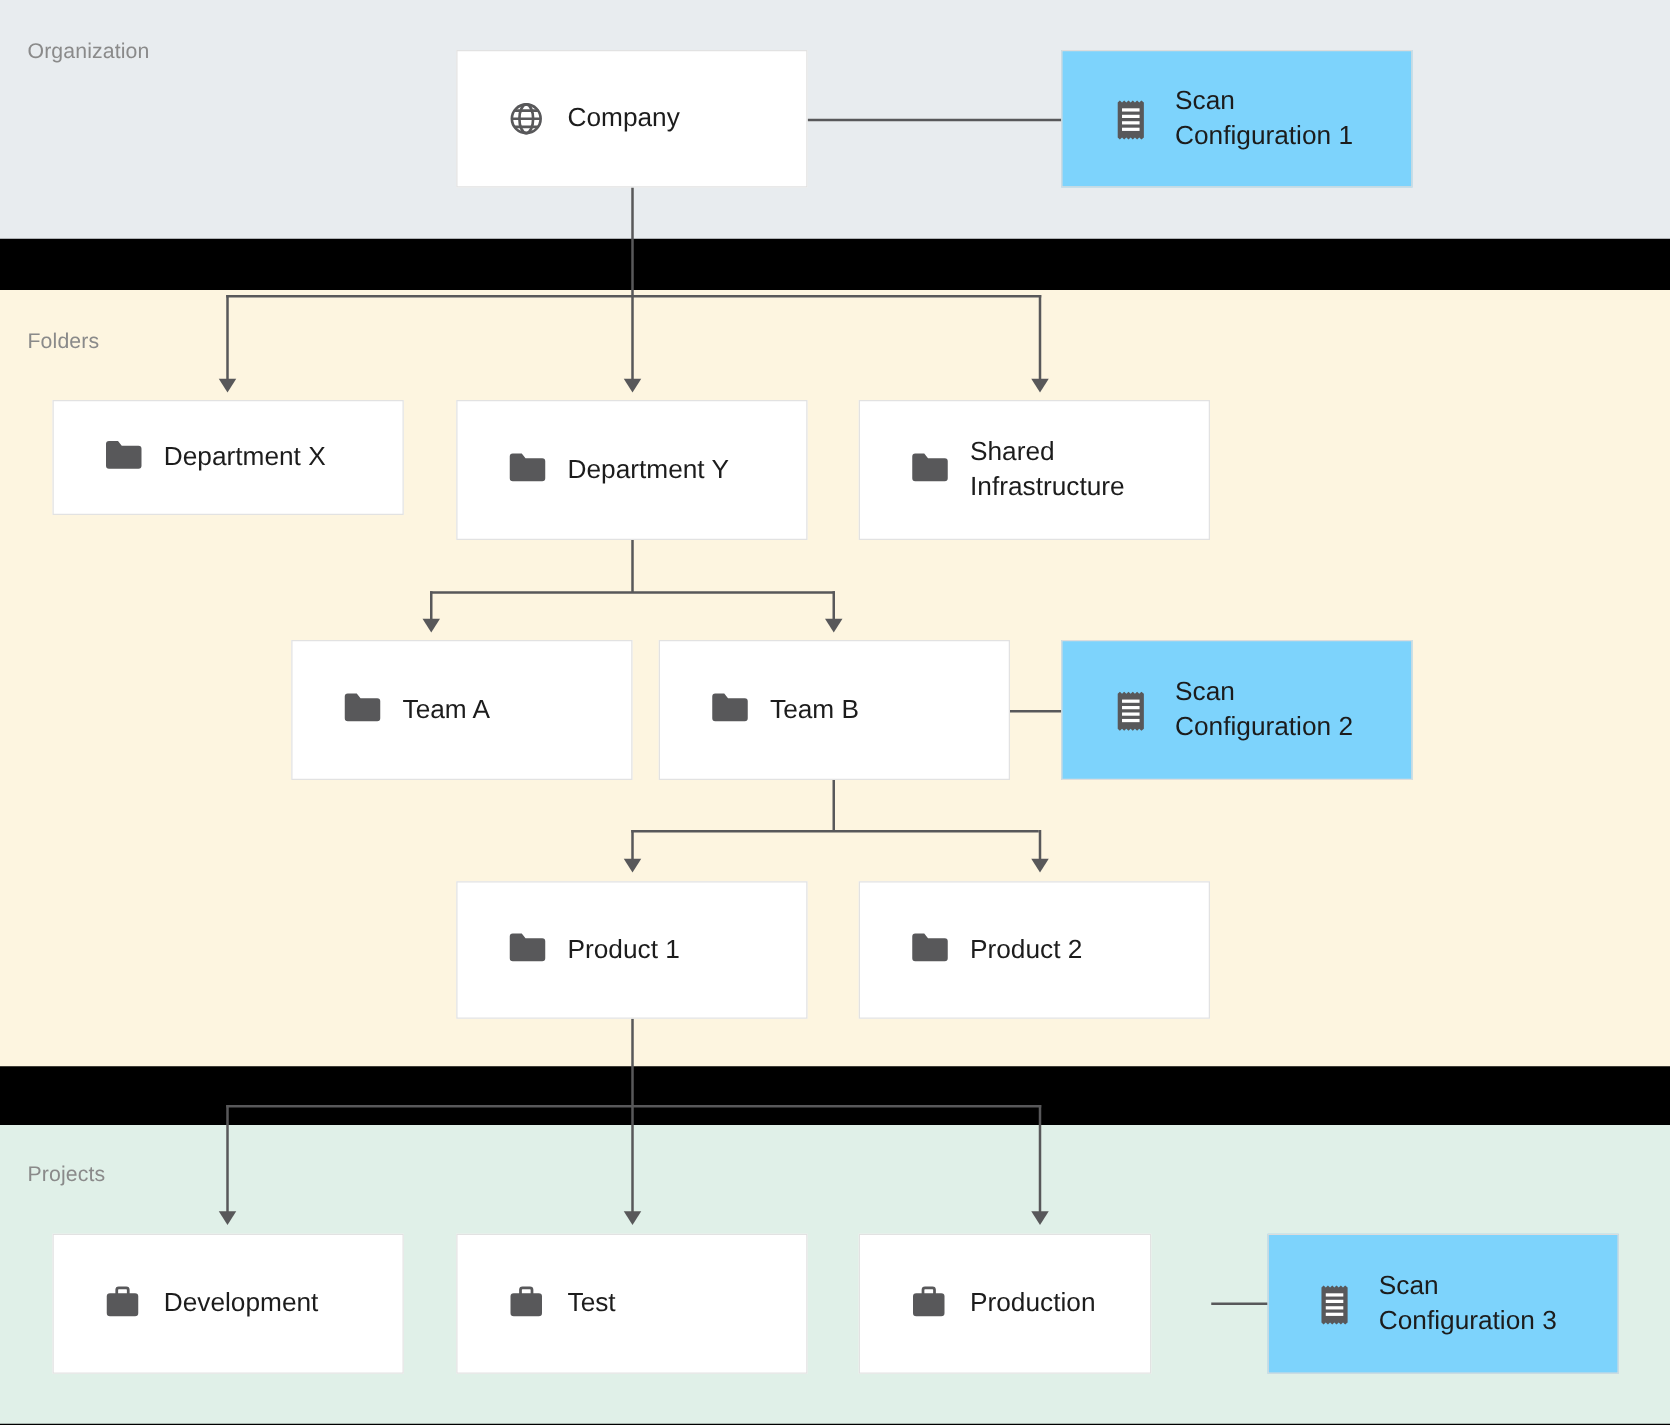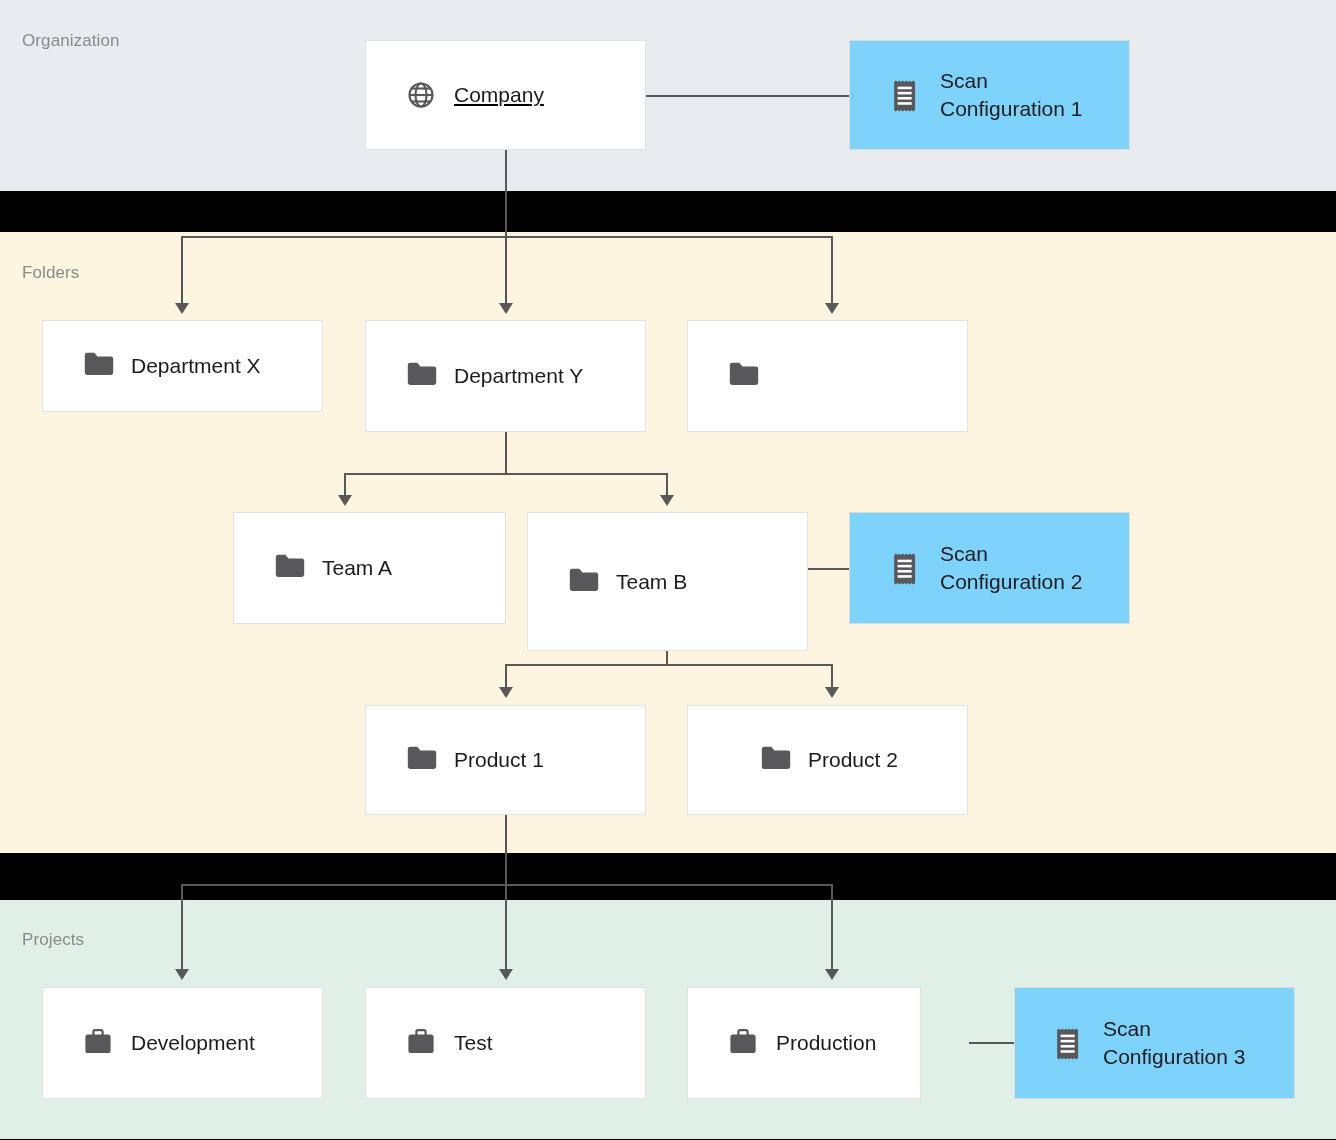--- a/index.html
+++ b/index.html
@@ -127,21 +127,21 @@
   <div class="ln ln-h" style="left:181px; top:884px; width:652px;"></div>
   <div class="ln ln-v" style="left:181px; top:884px; height:86px;"></div>
   <div class="arrow" style="left:175px; top:969px;"></div>
   <div class="ln ln-v" style="left:505px; top:884px; height:86px;"></div>
   <div class="arrow" style="left:499px; top:969px;"></div>
   <div class="ln ln-v" style="left:831px; top:884px; height:86px;"></div>
   <div class="arrow" style="left:825px; top:969px;"></div>
 
   <div class="ln ln-h" style="left:969px; top:1042px; width:46px;"></div>
 
-  <div class="node" style="left:365px; top:40px; width:281px; height:110px;text-decoration:underline;">
+  <div class="node" style="left:365px; top:40px; width:281px; height:110px;">
     <div class="node-inner">
       <span class="icon">
         <svg width="30" height="30" viewBox="0 0 24 24" fill="none" stroke="#58585a" stroke-width="1.7">
           <circle cx="12" cy="12" r="9.2"></circle>
           <ellipse cx="12" cy="12" rx="4.4" ry="9.2"></ellipse>
           <line x1="2.8" y1="12" x2="21.2" y2="12"></line>
           <line x1="4.2" y1="6.8" x2="19.8" y2="6.8"></line>
           <line x1="4.2" y1="17.2" x2="19.8" y2="17.2"></line>
         </svg>
       </span>
@@ -187,35 +187,37 @@
     </div>
   </div>
 
   <div class="node" style="left:687px; top:320px; width:281px; height:112px;">
     <div class="node-inner">
       <span class="icon">
         <svg width="32" height="26" viewBox="0 0 32 26">
           <path fill="#58585a" d="M1.8 4.2 A2.4 2.4 0 0 1 4.2 1.8 L11.4 1.8 L14.4 5.6 L27.8 5.6 A2.4 2.4 0 0 1 30.2 8 L30.2 21.6 A2.4 2.4 0 0 1 27.8 24 L4.2 24 A2.4 2.4 0 0 1 1.8 21.6 Z"></path>
         </svg>
       </span>
+      <span class="node-label">Shared
+Infrastructure</span>
     </div>
   </div>
 
   <div class="node" style="left:205px; top:512px; width:273px; height:112px;margin-left:28px;">
     <div class="node-inner">
       <span class="icon">
         <svg width="32" height="26" viewBox="0 0 32 26">
           <path fill="#58585a" d="M1.8 4.2 A2.4 2.4 0 0 1 4.2 1.8 L11.4 1.8 L14.4 5.6 L27.8 5.6 A2.4 2.4 0 0 1 30.2 8 L30.2 21.6 A2.4 2.4 0 0 1 27.8 24 L4.2 24 A2.4 2.4 0 0 1 1.8 21.6 Z"></path>
         </svg>
       </span>
       <span class="node-label">Team A</span>
     </div>
   </div>
 
-  <div class="node" style="left:527px; top:512px; width:281px; height:139px;">
+  <div class="node" style="left:527px; top:512px; width:281px; height:112px;">
     <div class="node-inner">
       <span class="icon">
         <svg width="32" height="26" viewBox="0 0 32 26">
           <path fill="#58585a" d="M1.8 4.2 A2.4 2.4 0 0 1 4.2 1.8 L11.4 1.8 L14.4 5.6 L27.8 5.6 A2.4 2.4 0 0 1 30.2 8 L30.2 21.6 A2.4 2.4 0 0 1 27.8 24 L4.2 24 A2.4 2.4 0 0 1 1.8 21.6 Z"></path>
         </svg>
       </span>
       <span class="node-label">Team B</span>
     </div>
   </div>
 
@@ -239,21 +241,21 @@
     <div class="node-inner">
       <span class="icon">
         <svg width="32" height="26" viewBox="0 0 32 26">
           <path fill="#58585a" d="M1.8 4.2 A2.4 2.4 0 0 1 4.2 1.8 L11.4 1.8 L14.4 5.6 L27.8 5.6 A2.4 2.4 0 0 1 30.2 8 L30.2 21.6 A2.4 2.4 0 0 1 27.8 24 L4.2 24 A2.4 2.4 0 0 1 1.8 21.6 Z"></path>
         </svg>
       </span>
       <span class="node-label">Product 1</span>
     </div>
   </div>
 
-  <div class="node" style="left:687px; top:705px; width:281px; height:110px;padding-left:32px;">
+  <div class="node" style="left:687px; top:705px; width:281px; height:110px;">
     <div class="node-inner">
       <span class="icon">
         <svg width="32" height="26" viewBox="0 0 32 26">
           <path fill="#58585a" d="M1.8 4.2 A2.4 2.4 0 0 1 4.2 1.8 L11.4 1.8 L14.4 5.6 L27.8 5.6 A2.4 2.4 0 0 1 30.2 8 L30.2 21.6 A2.4 2.4 0 0 1 27.8 24 L4.2 24 A2.4 2.4 0 0 1 1.8 21.6 Z"></path>
         </svg>
       </span>
       <span class="node-label">Product 2</span>
     </div>
   </div>
 

